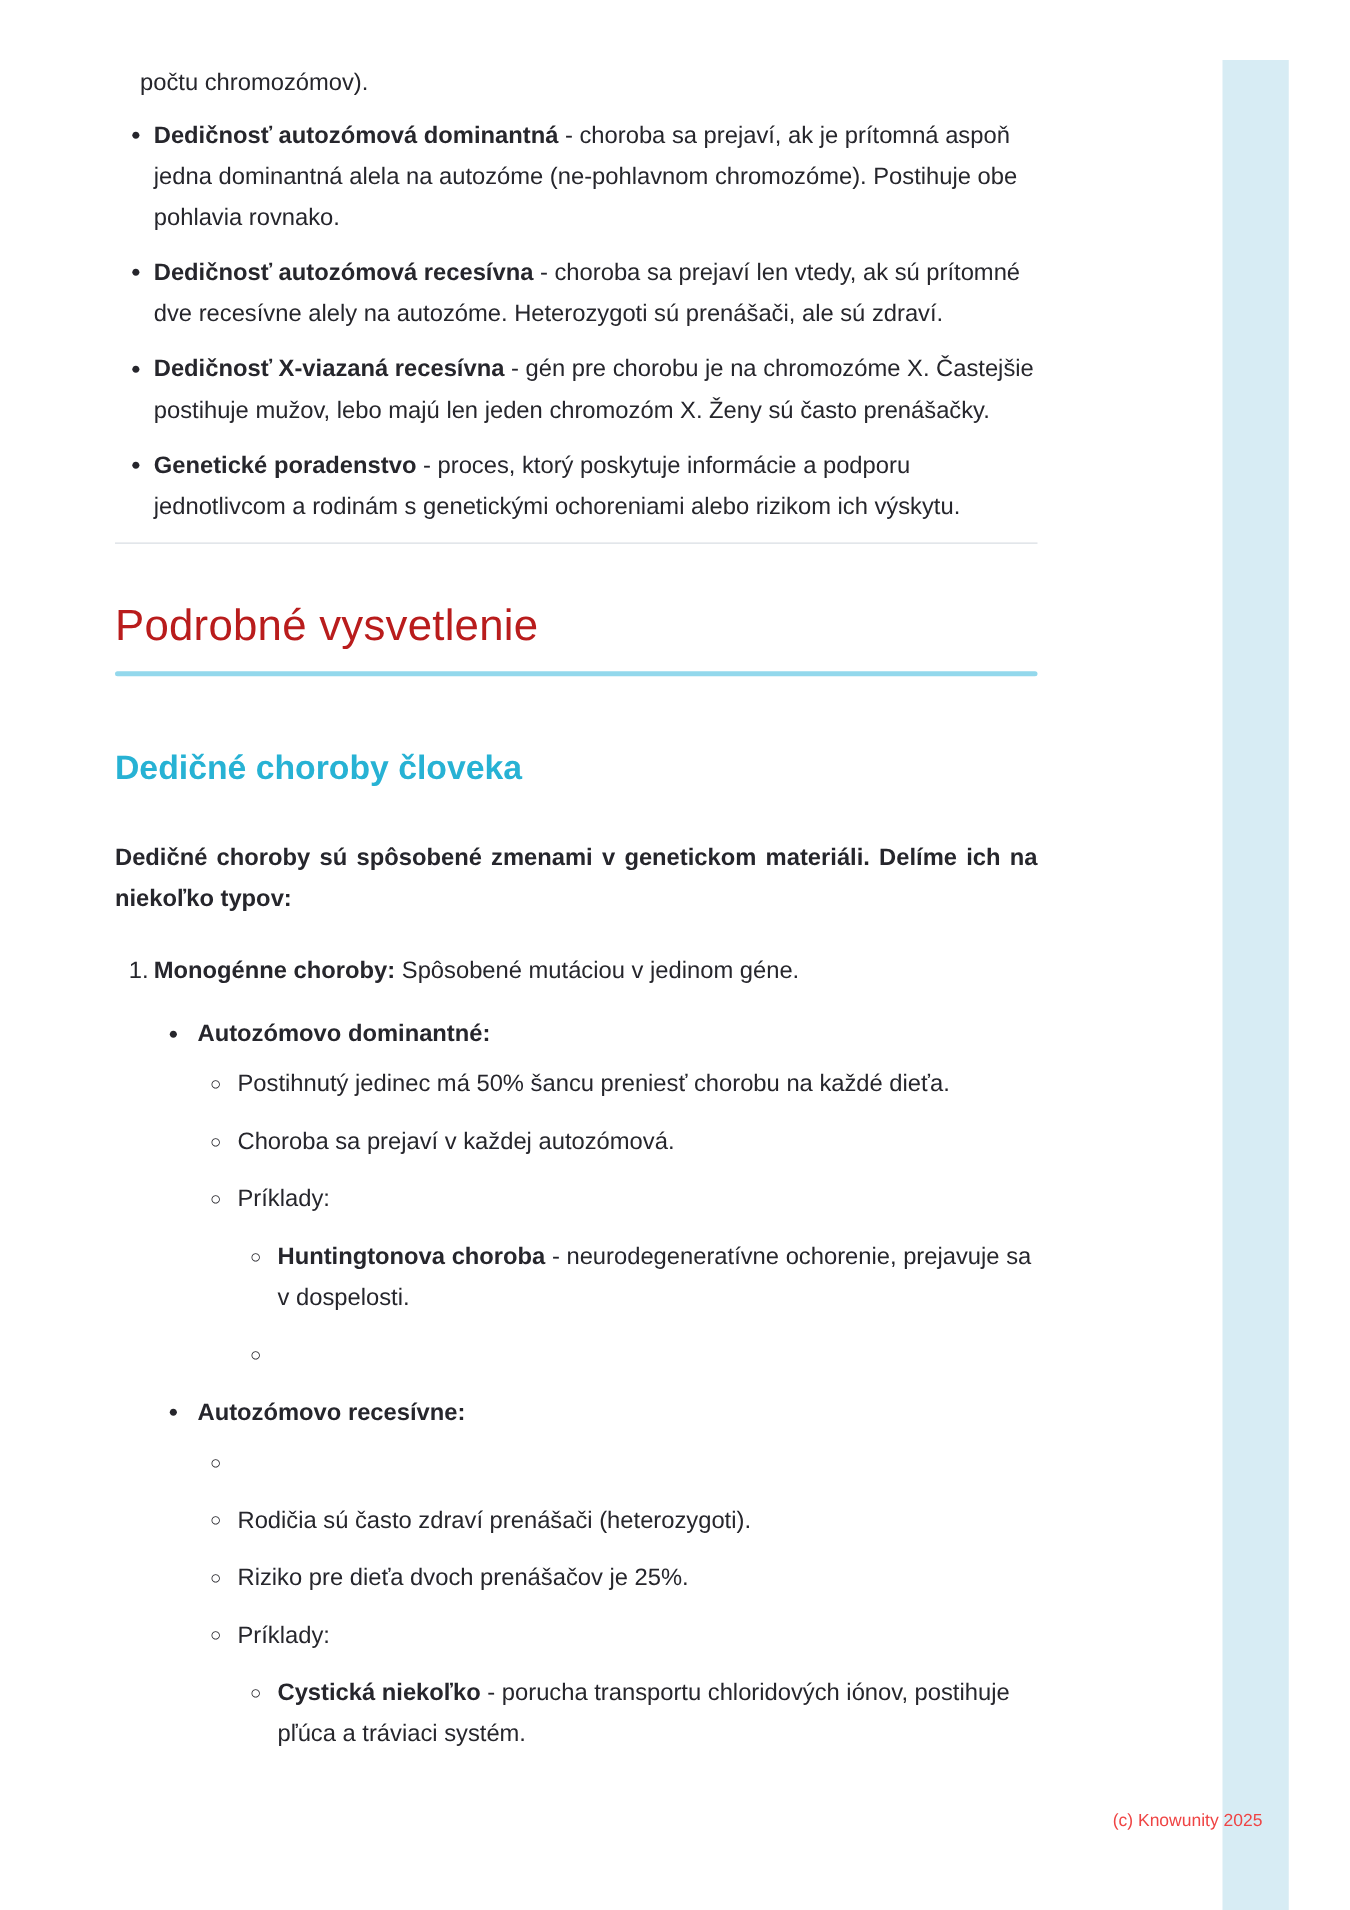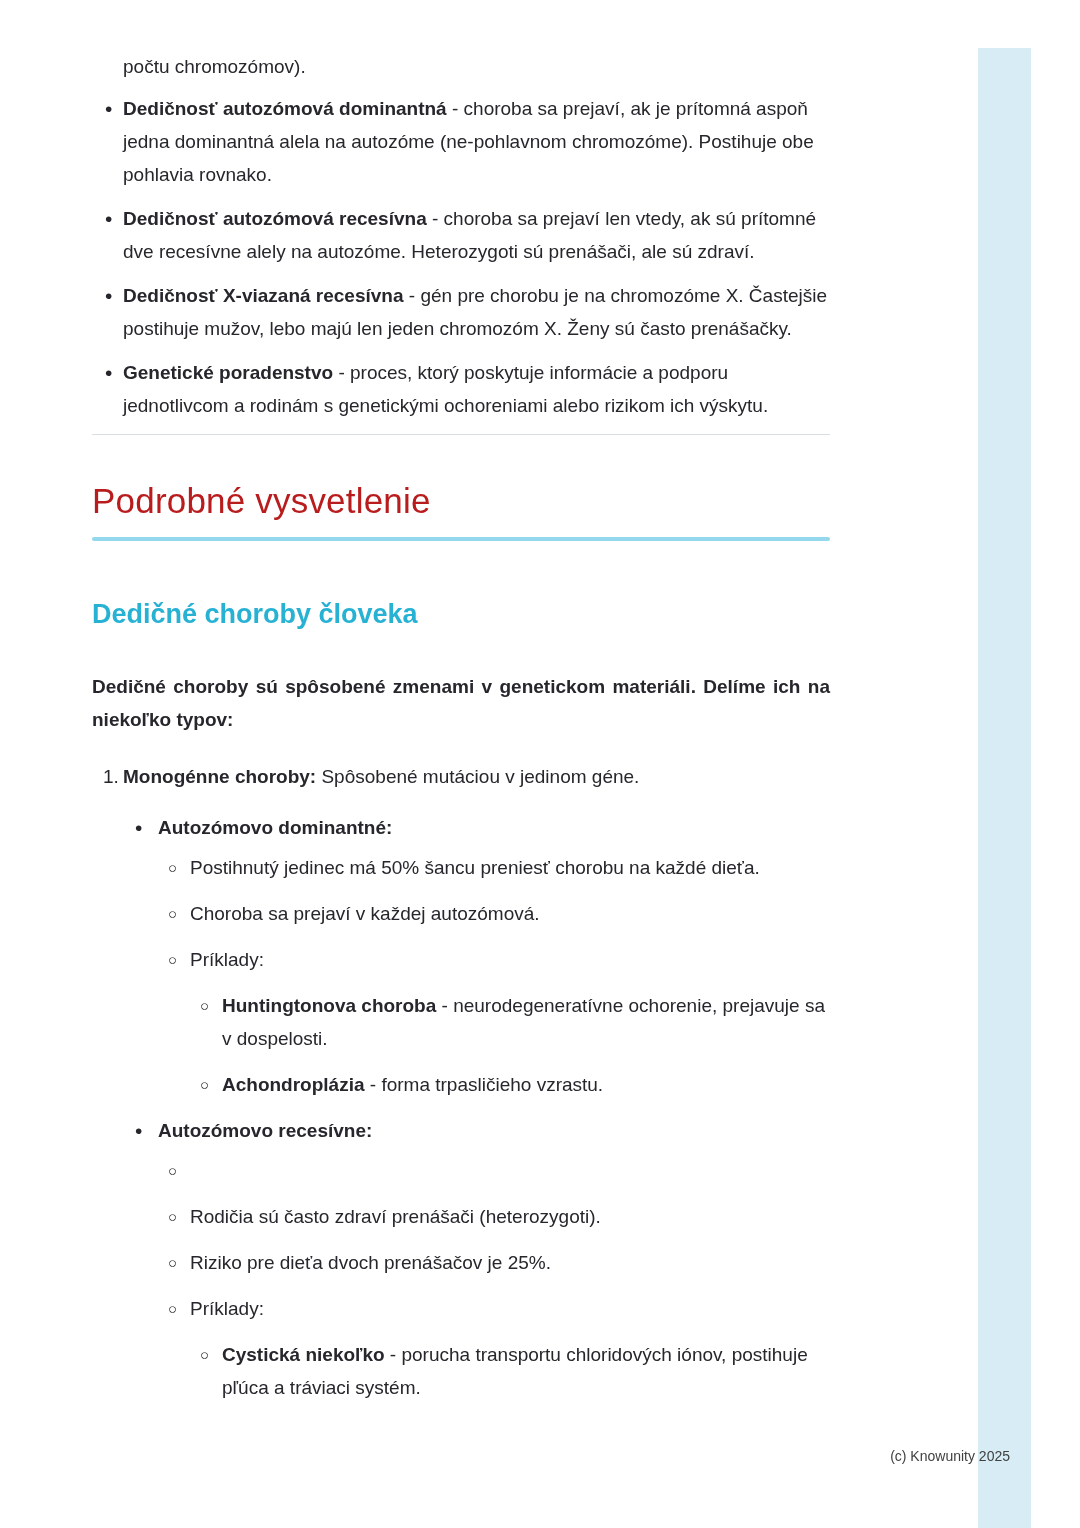--- a/index.html
+++ b/index.html
@@ -14,21 +14,21 @@
   .edge-stripe {
     position:absolute; left:978px; top:48px; width:53px; bottom:0;
     background:#d7ecf4;
   }
 
   .content {
     position:absolute; left:92px; top:0; width:738px;
     padding-top:50px; font-size:19px; line-height:33px;
   }
 
-  .cont { margin:0 0 9px 31px; }
+  .cont { margin:0 0 9px 20px; }
 
   .row { display:flex; align-items:flex-start; }
   .row .m { flex:none; line-height:33px; }
   .row .t { flex:1; }
   b { font-weight:700; }
 
   .l1 { padding-left:13px; margin-bottom:11px; }
   .l1 .m { width:18px; font-size:21px; }
 
   .ln { padding-left:11px; margin:24px 0 18px; }
@@ -50,21 +50,21 @@
     color:#b91c1c; font-weight:400; letter-spacing:0.2px;
   }
   .h1-rule { margin-top:14px; height:4px; background:#93d8ec; border-radius:2px; }
 
   h2 { margin-top:56px; font-size:27px; line-height:34px; color:#27b2d4; font-weight:700; }
 
   .para { margin-top:39px; text-align:justify;font-weight:bold; }
 
   .watermark {
     position:absolute; right:70px; bottom:64px;
-    font-size:14px; color:#404040;
+    font-size:14px; color:#ef4444;
   }
 </style>
 </head>
 <body>
 
 <div class="page">
   <div class="edge-stripe"></div>
 
   <div class="content">
 
@@ -121,21 +121,20 @@
       <span class="m">○</span>
       <span class="t">Príklady:</span>
     </div>
 
     <div class="row l4">
       <span class="m">○</span>
       <span class="t"><b>Huntingtonova choroba</b><span> - neurodegeneratívne ochorenie, prejavuje sa v dospelosti.</span></span>
     </div>
     <div class="row l4">
       <span class="m">○</span>
-      <span class="t"><b>Achondroplázia</b><span> - forma trpasličieho vzrastu.</span></span>
     </div>
 
     <div class="row l2">
       <span class="m">•</span>
       <span class="t"><b>Autozómovo recesívne:</b></span>
     </div>
 
     <div class="row l3">
       <span class="m">○</span>
     </div>

